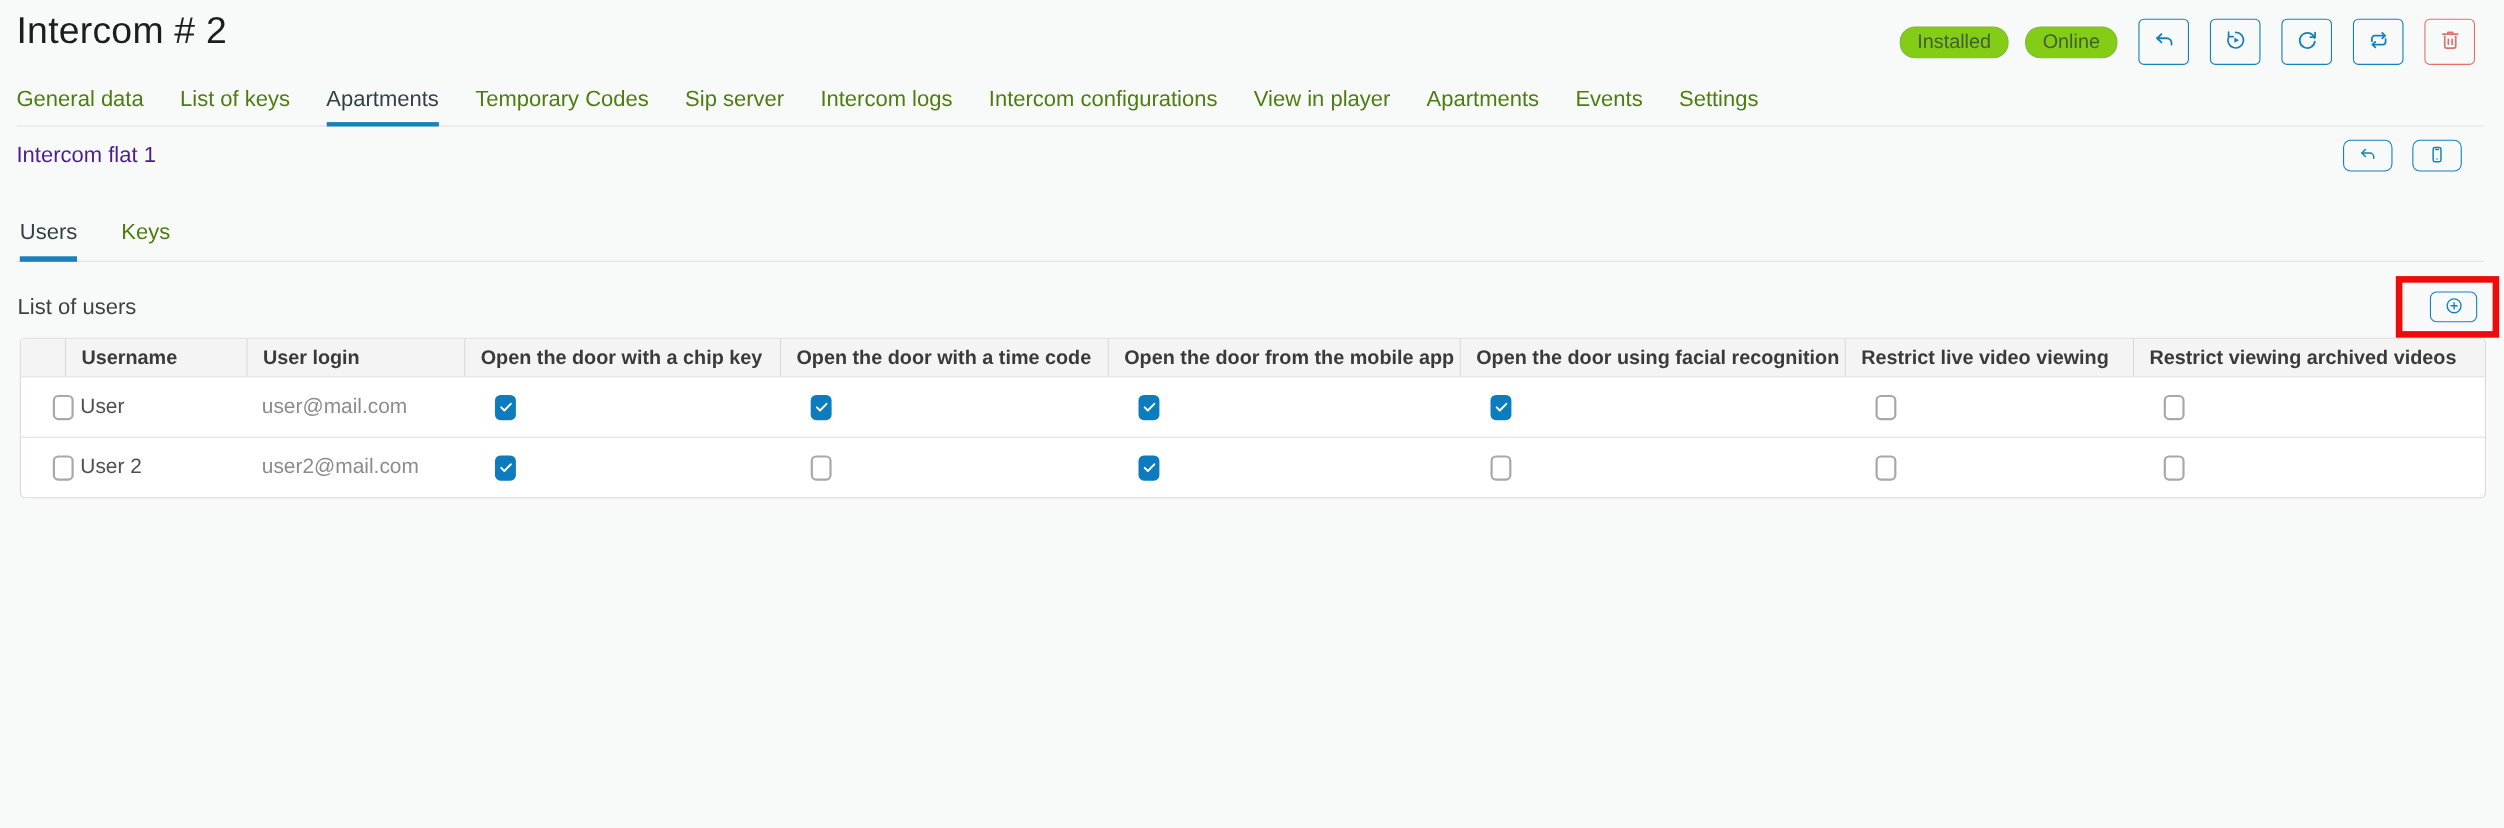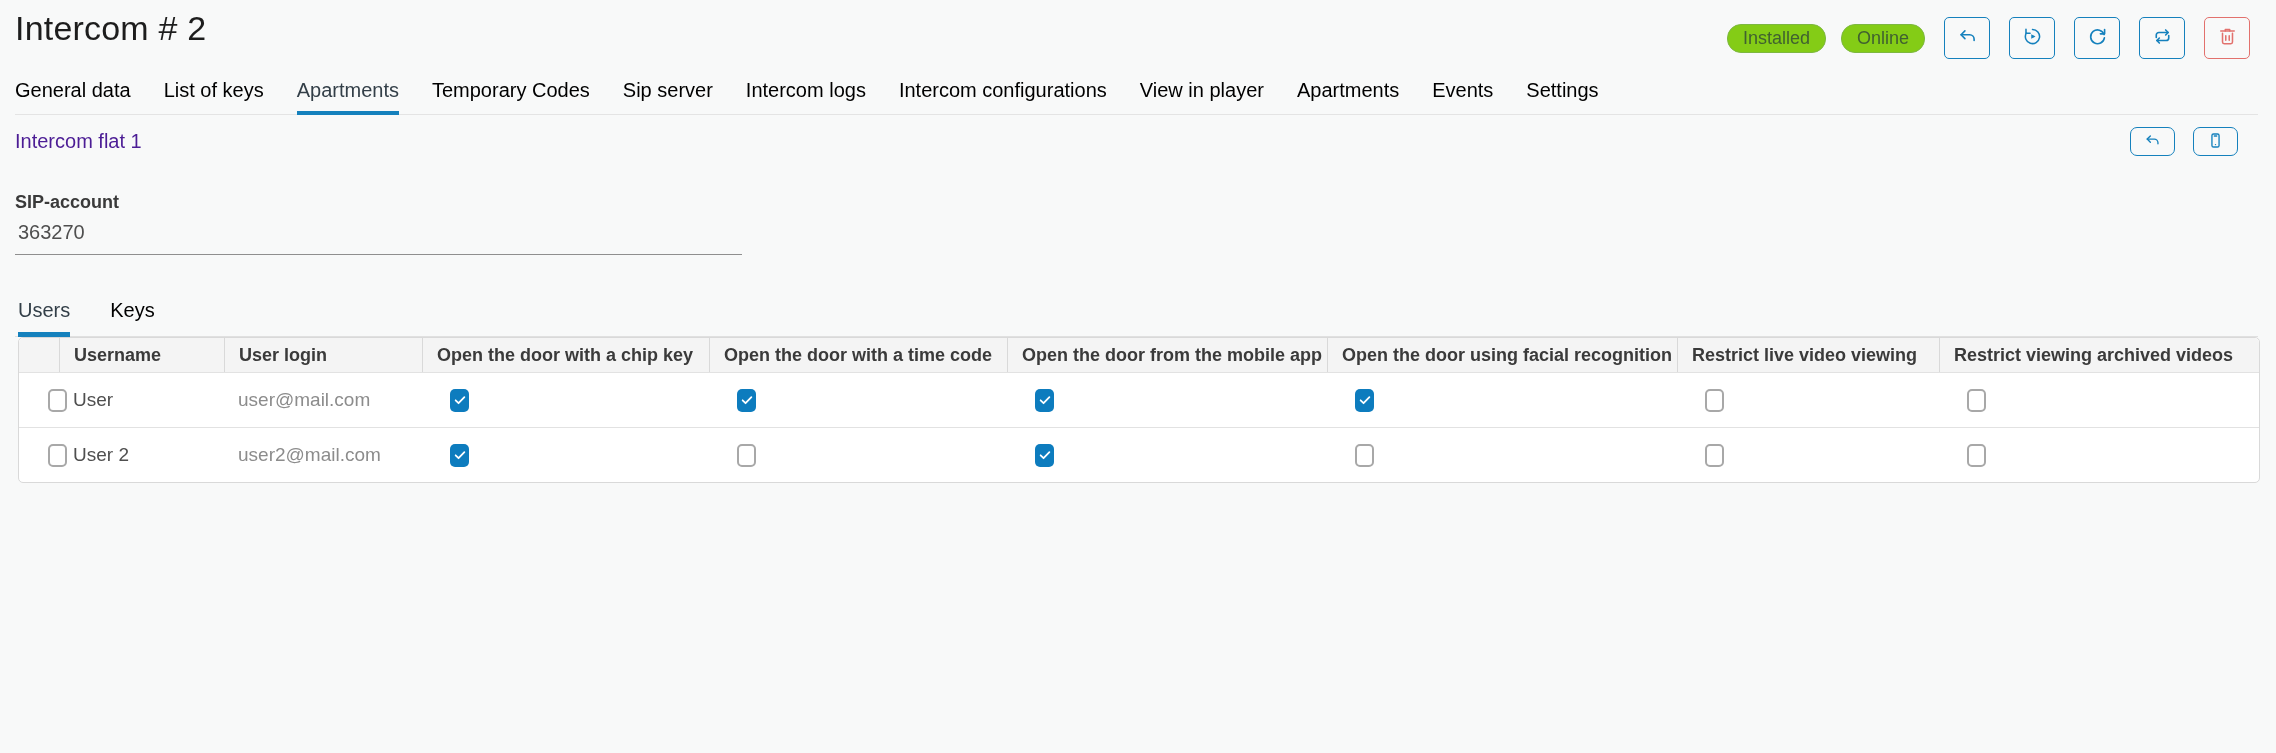--- a/index.html
+++ b/index.html
@@ -56,21 +56,21 @@
   .copy-icon svg { width: 21px; height: 21px; }
 
   
   .tabs {
     margin-top: 31px;
     display: flex; gap: 33px;
     border-bottom: 1px solid #e4e4e4;
     font-size: 20px;
   }
   .tab {
-    color: #000000;
+    color: #4d7c0f;
     padding-bottom: 9px;
     border-bottom: 4px solid transparent;
     margin-bottom: -1px;
     cursor: pointer;
     white-space: nowrap;
   }
   .tab.active { color: #333f48; border-bottom-color: #1581bd; }
 
   
   .flat-row {
@@ -275,31 +275,38 @@
       <button class="btn-sm">
         <span><svg viewBox="0 0 24 24" fill="none" stroke="currentColor" stroke-width="1.7" stroke-linecap="round" stroke-linejoin="round" width="19" height="19">
               <rect x="7.5" y="3.8" width="9" height="16.4" rx="2"></rect>
               <path d="M10.5 6.3h3"></path>
               <circle cx="12" cy="17.2" r="0.9" fill="currentColor" stroke="none"></circle>
             </svg></span>
       </button>
     </span>
   </div>
 
-  <div class="sip-block">
-    <label class="sip-label">SIP-account</label>
-    <input class="sip-input" type="text" value="363270" style="">
-  </div>
 
 
   <nav class="subtabs">
       <div class="tab active">Users</div>
       <div class="tab">Keys</div>
     </nav>
 
+  <div class="list-row">
+    <span class="list-title">List of users</span>
+    <span class="add-wrap">
+      <button class="add-btn">
+        <span><svg viewBox="0 0 24 24" fill="none" stroke="currentColor" stroke-width="1.5" stroke-linecap="round" width="20" height="20">
+              <circle cx="12" cy="12" r="7.6"></circle>
+              <path d="M12 8.6v6.8M8.6 12h6.8"></path>
+            </svg></span>
+      </button>
+    </span>
+  </div>
 
   <table class="users-table">
     <colgroup>
       <col style="width:40px">
         <col style="width:165px">
         <col style="width:198px">
       <col style="width:287px">
         <col style="width:298px">
         <col style="width:320px">
       <col style="width:350px">

